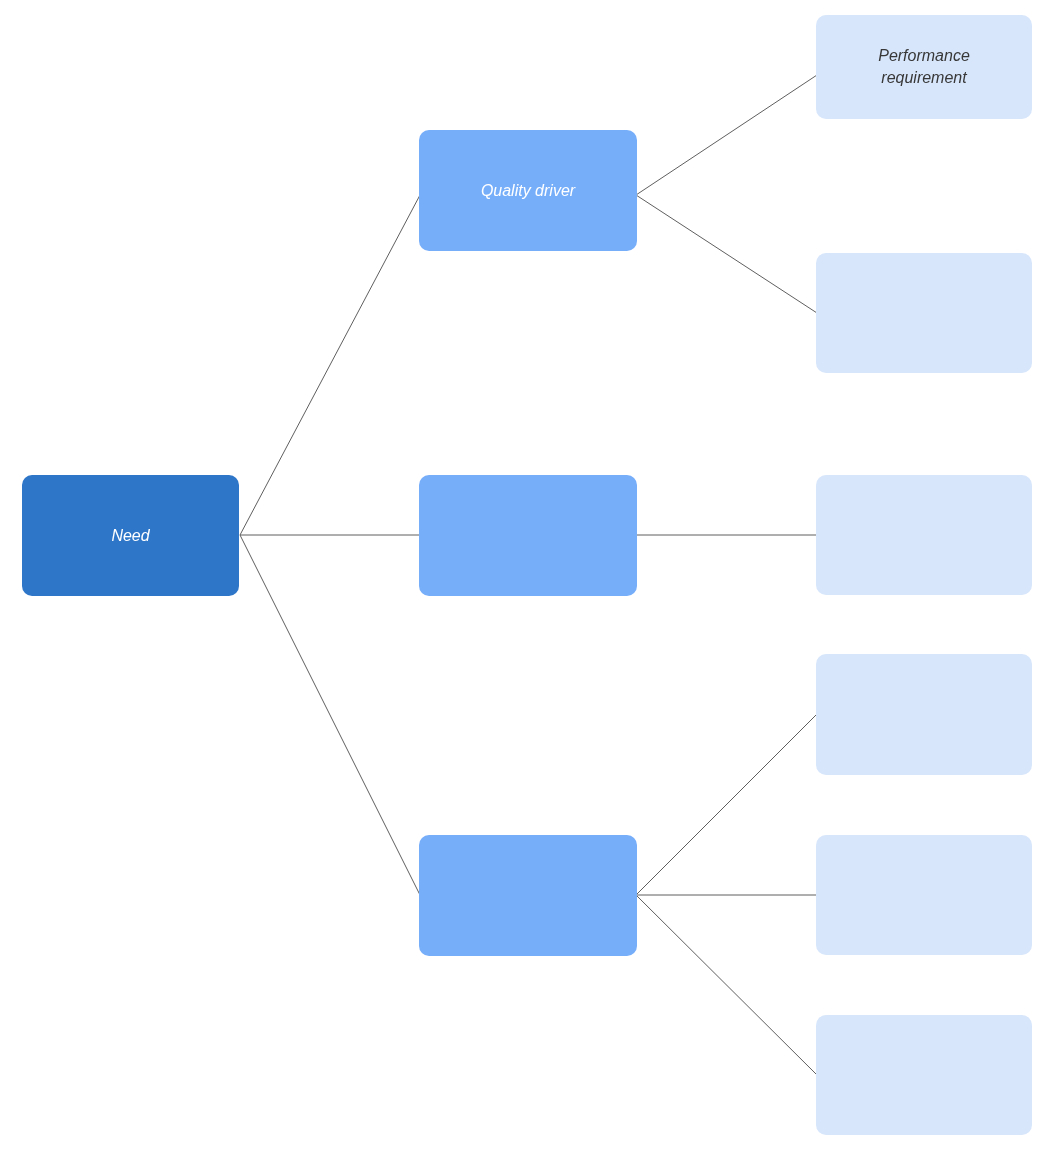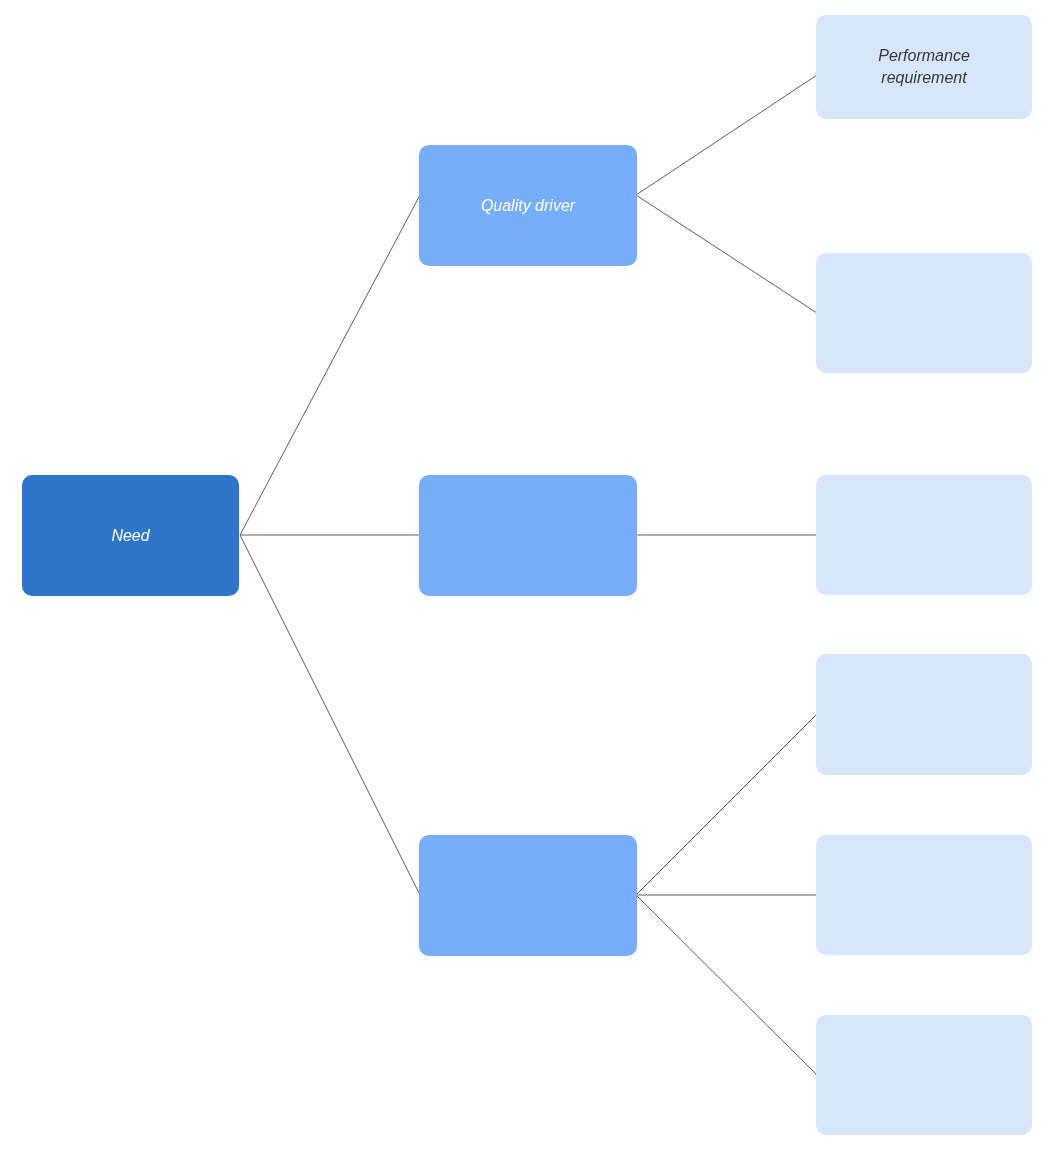--- a/index.html
+++ b/index.html
@@ -50,21 +50,21 @@
     <line x1="636" y1="535" x2="817" y2="535"></line>
     <line x1="636" y1="895" x2="817" y2="714"></line>
     <line x1="636" y1="895" x2="817" y2="895"></line>
     <line x1="636" y1="895" x2="817" y2="1075"></line>
   </svg>
 
   <div class="node root" style="left:22px;top:475px;width:217px;height:121px;">
     <span class="label">Need</span>
   </div>
 
-  <div class="node branch" style="left:419px;top:145px;width:218px;height:121px;">
+  <div class="node branch" style="left:419px;top:130px;width:218px;height:121px;">
     <span class="label">Quality driver</span>
   </div>
 
   <div class="node branch" style="left:419px;top:475px;width:218px;height:121px;">
     <span class="label"></span>
   </div>
 
   <div class="node branch" style="left:419px;top:835px;width:218px;height:121px;">
     <span class="label"></span>
   </div>

